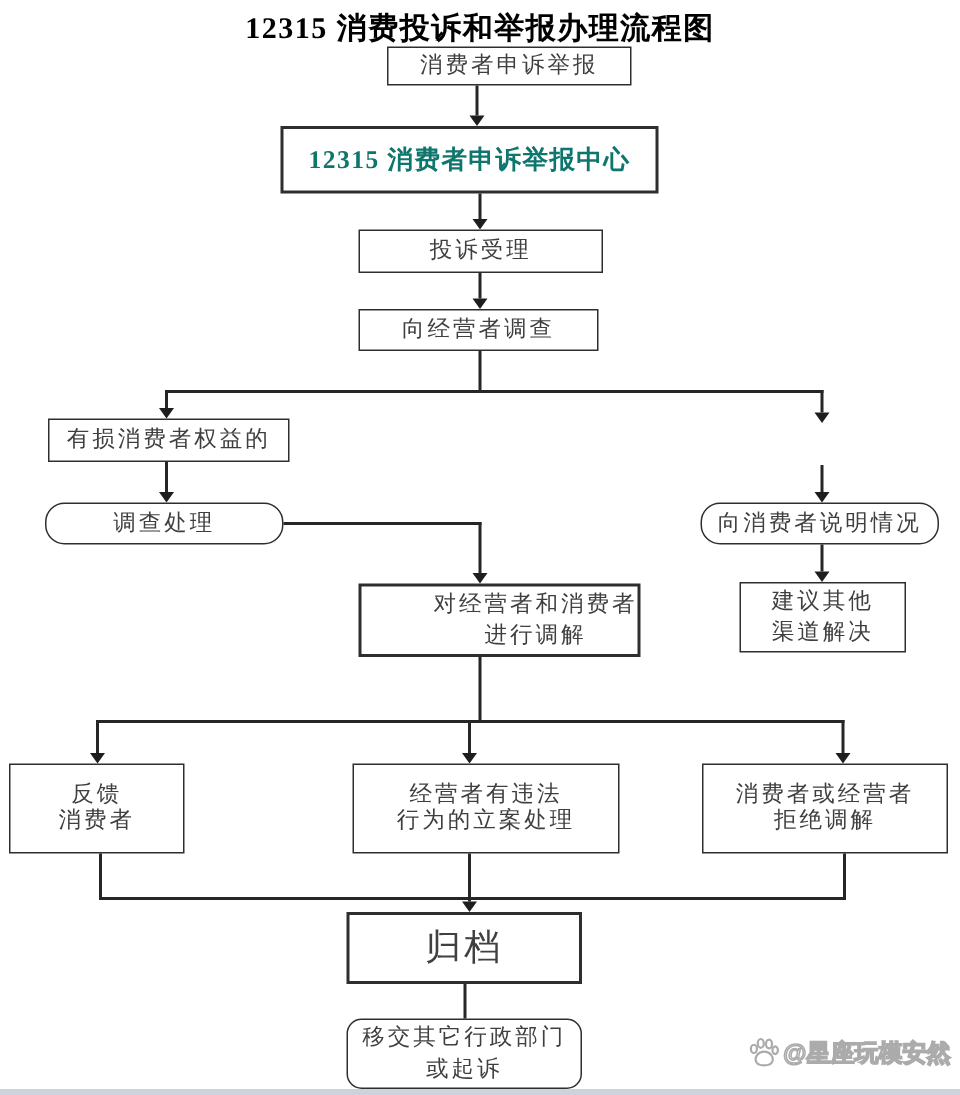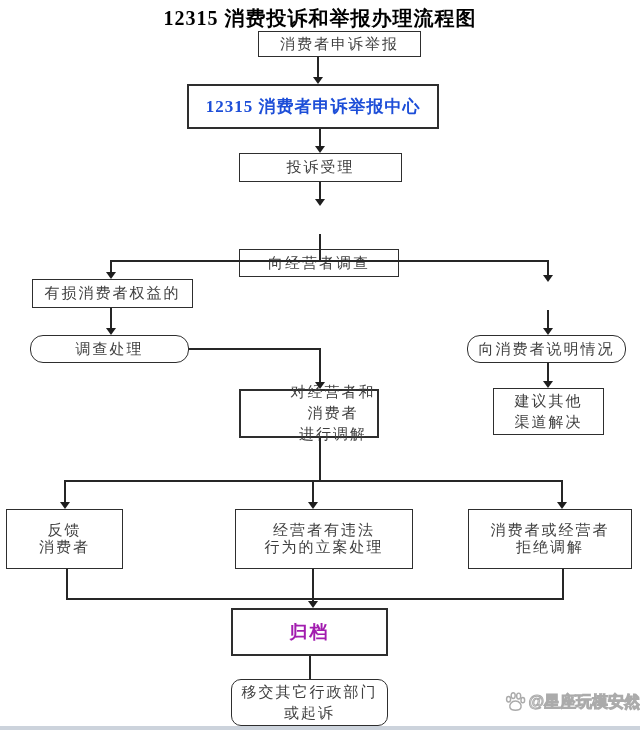--- a/index.html
+++ b/index.html
@@ -21,38 +21,37 @@
     border:1.5px solid #2e2e2e;
     background:#ffffff;
     display:flex;align-items:center;justify-content:center;
     text-align:center;
     font-size:15px;color:#3f3f3f;
     letter-spacing:2px;
     line-height:21px;
     white-space:pre-line;
     box-sizing:border-box;
   }
-  .node.big{font-size:17px;font-weight:bold;color:#1d4ed8;letter-spacing:1px;border-width:2px;}
-  .node.bold{font-size:18px;font-weight:bold;color:#a21caf;border-width:2px;}
+  .node.big{font-size:17px;font-weight:bold;color:#0f766e;letter-spacing:1px;border-width:2px;}
+  .node.bold{font-size:24px;font-weight:normal;color:#404040;border-width:2px;}
   .node.heavy{border-width:2px;}
   .node.tall{line-height:17px;}
   .vline,.hline{position:absolute;background:#262626;}
   .vline{width:2px;}
   .hline{height:2px;}
   .arr{
     position:absolute;width:0;height:0;
     border-left:5px solid transparent;
     border-right:5px solid transparent;
     border-top:7px solid #1e1e1e;
   }
   .watermark{
     position:absolute;left:498px;top:686px;width:142px;height:32px;
     display:flex;align-items:center;gap:2px;
     pointer-events:none;
-    justify-content:flex-end;
   }
   .wm-text{
     font-family:"Liberation Sans","DejaVu Sans",sans-serif;
     font-size:16px;font-weight:bold;
     color:rgba(200,200,200,0.25);
     -webkit-text-stroke:1px #ababab;
     letter-spacing:0px;
     white-space:nowrap;
   }
   .bottom-strip{
@@ -66,33 +65,33 @@
 <div id="stage">
 
   <div class="title">12315 消费投诉和举报办理流程图</div>
 
   <div class="node" style="left:242px;top:31px;width:163px;height:26px;margin-left:16px;">消费者申诉举报</div>
 
   <div class="node big" style="left:187px;top:84px;width:252px;height:45px;">12315 消费者申诉举报中心</div>
 
   <div class="node" style="left:239px;top:153px;width:163px;height:29px;">投诉受理</div>
 
-  <div class="node" style="left:239px;top:206px;width:160px;height:28px;margin-top:43px;">向经营者调查</div>
+  <div class="node" style="left:239px;top:206px;width:160px;height:28px;">向经营者调查</div>
 
   <div class="node" style="left:32px;top:279px;width:161px;height:29px;">有损消费者权益的</div>
 
 
   <div class="node" style="left:30px;top:335px;width:159px;height:28px;border-radius:13px;">调查处理</div>
 
   <div class="node" style="left:467px;top:335px;width:159px;height:28px;border-radius:13px;">向消费者说明情况</div>
 
   <div class="node" style="left:493px;top:388px;width:111px;height:47px;">建议其他
 渠道解决</div>
 
-  <div class="node heavy" style="left:239px;top:389px;width:140px;height:49px;padding-left:48px;">对经营者和消费者
+  <div class="node heavy" style="left:239px;top:389px;width:188px;height:49px;padding-left:48px;">对经营者和消费者
 进行调解</div>
 
   <div class="node tall" style="left:6px;top:509px;width:117px;height:60px;">反馈
 消费者</div>
 
   <div class="node tall" style="left:235px;top:509px;width:178px;height:60px;">经营者有违法
 行为的立案处理</div>
 
   <div class="node tall" style="left:468px;top:509px;width:164px;height:60px;">消费者或经营者
 拒绝调解</div>

